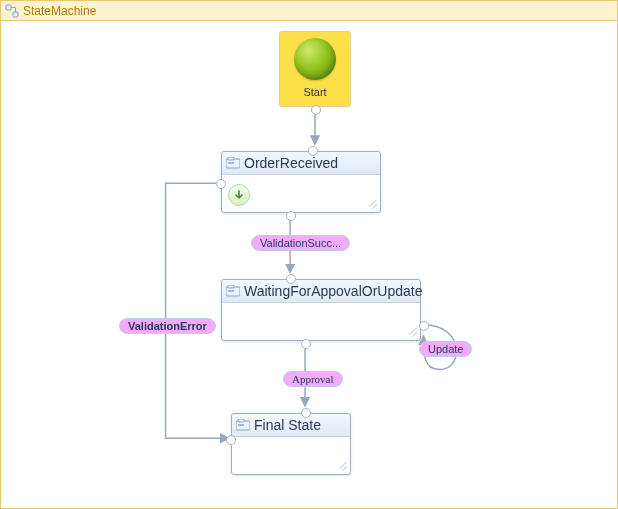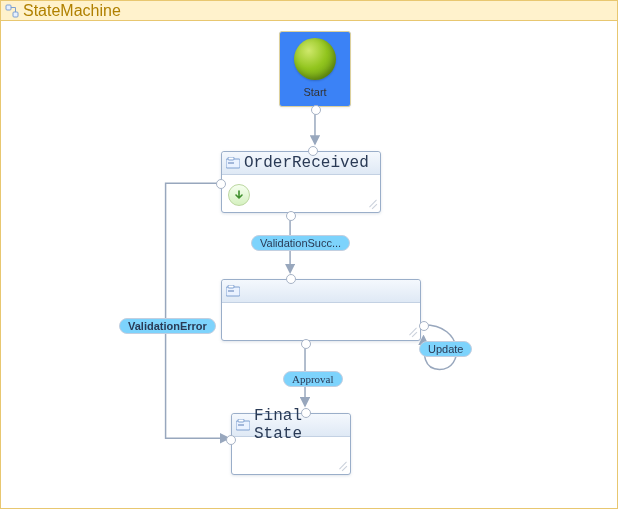--- a/index.html
+++ b/index.html
@@ -26,21 +26,21 @@
     align-items: center;
     padding-left: 4px;
     box-sizing: border-box;
   }
   .titlebar .icon {
     margin-right: 4px;
     display: inline-flex;
   }
   .titlebar .label {
     color: #b08000;
-    font-size: 16px;
+    font-size: 12px;
   }
   .canvas {
     position: absolute;
     top: 20px; left: 0; right: 0; bottom: 0;
   }
 
   
   svg.connectors {
     position: absolute;
     top: 0; left: 0;
@@ -48,21 +48,21 @@
     pointer-events: none;
   }
 
   
   .start-node {
     position: absolute;
     left: 278px; top: 10px;
     width: 72px; height: 76px;
     border: 1px solid #dcd09c;
     border-radius: 3px;
-    background: #3b82f6;
+    background: #fde047;
     box-shadow: 0 1px 2px rgba(0,0,0,0.05);
     display: flex;
     flex-direction: column;
     align-items: center;
     justify-content: flex-start;
     box-sizing: border-box;
     padding-top: 6px;
   }
   .start-circle {
     width: 42px; height: 42px;
@@ -92,23 +92,22 @@
     display: flex;
     align-items: center;
     padding: 0 4px;
     border-radius: 3px 3px 0 0;
   }
   .state .header .icon {
     margin-right: 4px;
     display: inline-flex;
   }
   .state .header .title {
-    font-size: 16px;
+    font-size: 14px;
     color: #2a3a55;
-    font-family: Liberation Mono, monospace;
   }
   .state .body {
     position: absolute;
     top: 22px; left:0; right:0; bottom:0;
   }
   .state .gripper {
     position: absolute;
     right: 2px; bottom: 2px;
     width: 10px; height: 10px;
     opacity: 0.4;
@@ -142,21 +141,21 @@
     border-radius: 50%;
     background: #fff;
     border: 1px solid #a7b3c6;
     box-sizing: border-box;
     z-index: 3;
   }
 
   
   .pill {
     position: absolute;
-    background: #7dd3fc;
+    background: #f0abfc;
     border: 1px solid #c3cfe0;
     border-radius: 10px;
     padding: 1px 8px;
     font-size: 11px;
     color: #2a3a55;
     white-space: nowrap;
     z-index: 4;
   }
 
   
@@ -243,20 +242,21 @@
 
     <div class="state" id="state-waiting">
       <div class="header">
         <span class="icon">
           <svg width="14" height="12" viewBox="0 0 14 12">
             <rect x="0" y="2" width="14" height="9" rx="1" fill="#eaf2ff" stroke="#7fa0d0"></rect>
             <rect x="2" y="0" width="6" height="3" rx="1" fill="#fff" stroke="#7fa0d0"></rect>
             <path d="M2 6 H8" stroke="#5a7db5"></path>
           </svg>
         </span>
+        <span class="title">WaitingForAppovalOrUpdate</span>
       </div>
       <div class="body">
         <div class="gripper"></div>
       </div>
     </div>
 
     <div class="state" id="state-final">
       <div class="header">
         <span class="icon">
           <svg width="14" height="12" viewBox="0 0 14 12">

